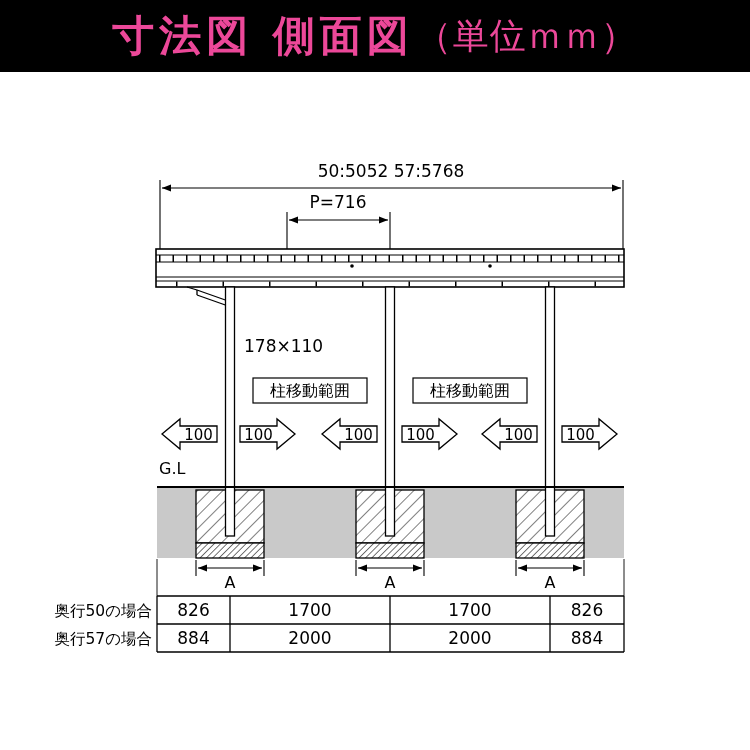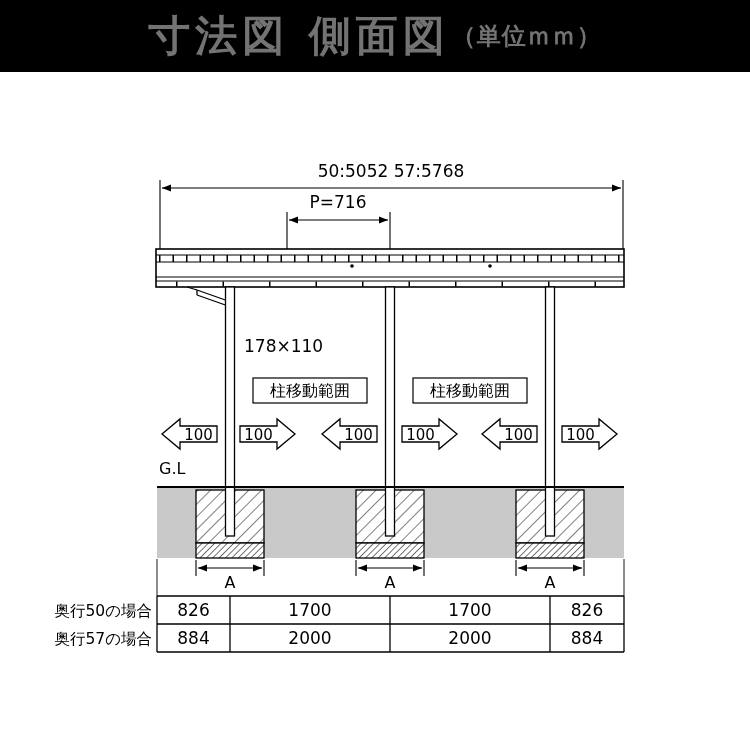--- a/index.html
+++ b/index.html
@@ -1,21 +1,21 @@
 <!DOCTYPE html>
 <html><head>
 <meta charset="utf-8">
 <style>
   html,body { margin:0; padding:0; background:#ffffff; }
   body { width:750px; height:750px; font-family:"DejaVu Sans", sans-serif; }
   .frame { position:relative; width:750px; height:750px; overflow:hidden; background:#ffffff; }
   .header { position:absolute; top:0; left:0; width:750px; height:72px; background:#000000;
-            color:#737373; display:flex; align-items:center; justify-content:center; }
+            color:#ec4899; display:flex; align-items:center; justify-content:center; }
   .header .title { font-size:42px; font-weight:bold; letter-spacing:5px; }
-  .header .unit  { font-size:24px; font-weight:bold; letter-spacing:1px; margin-left:2px; }
+  .header .unit  { font-size:36px; font-weight:normal; letter-spacing:1px; margin-left:2px; }
   .drawing { position:absolute; top:72px; left:0; }
   svg text { fill:#000000; font-family:"DejaVu Sans", sans-serif; }
   .t17 { font-size:17px; }
   .t16 { font-size:16px; }
   .t15 { font-size:15px; }
   .lbl { font-size:15.5px; }
 </style>
 </head>
 <body>
 

